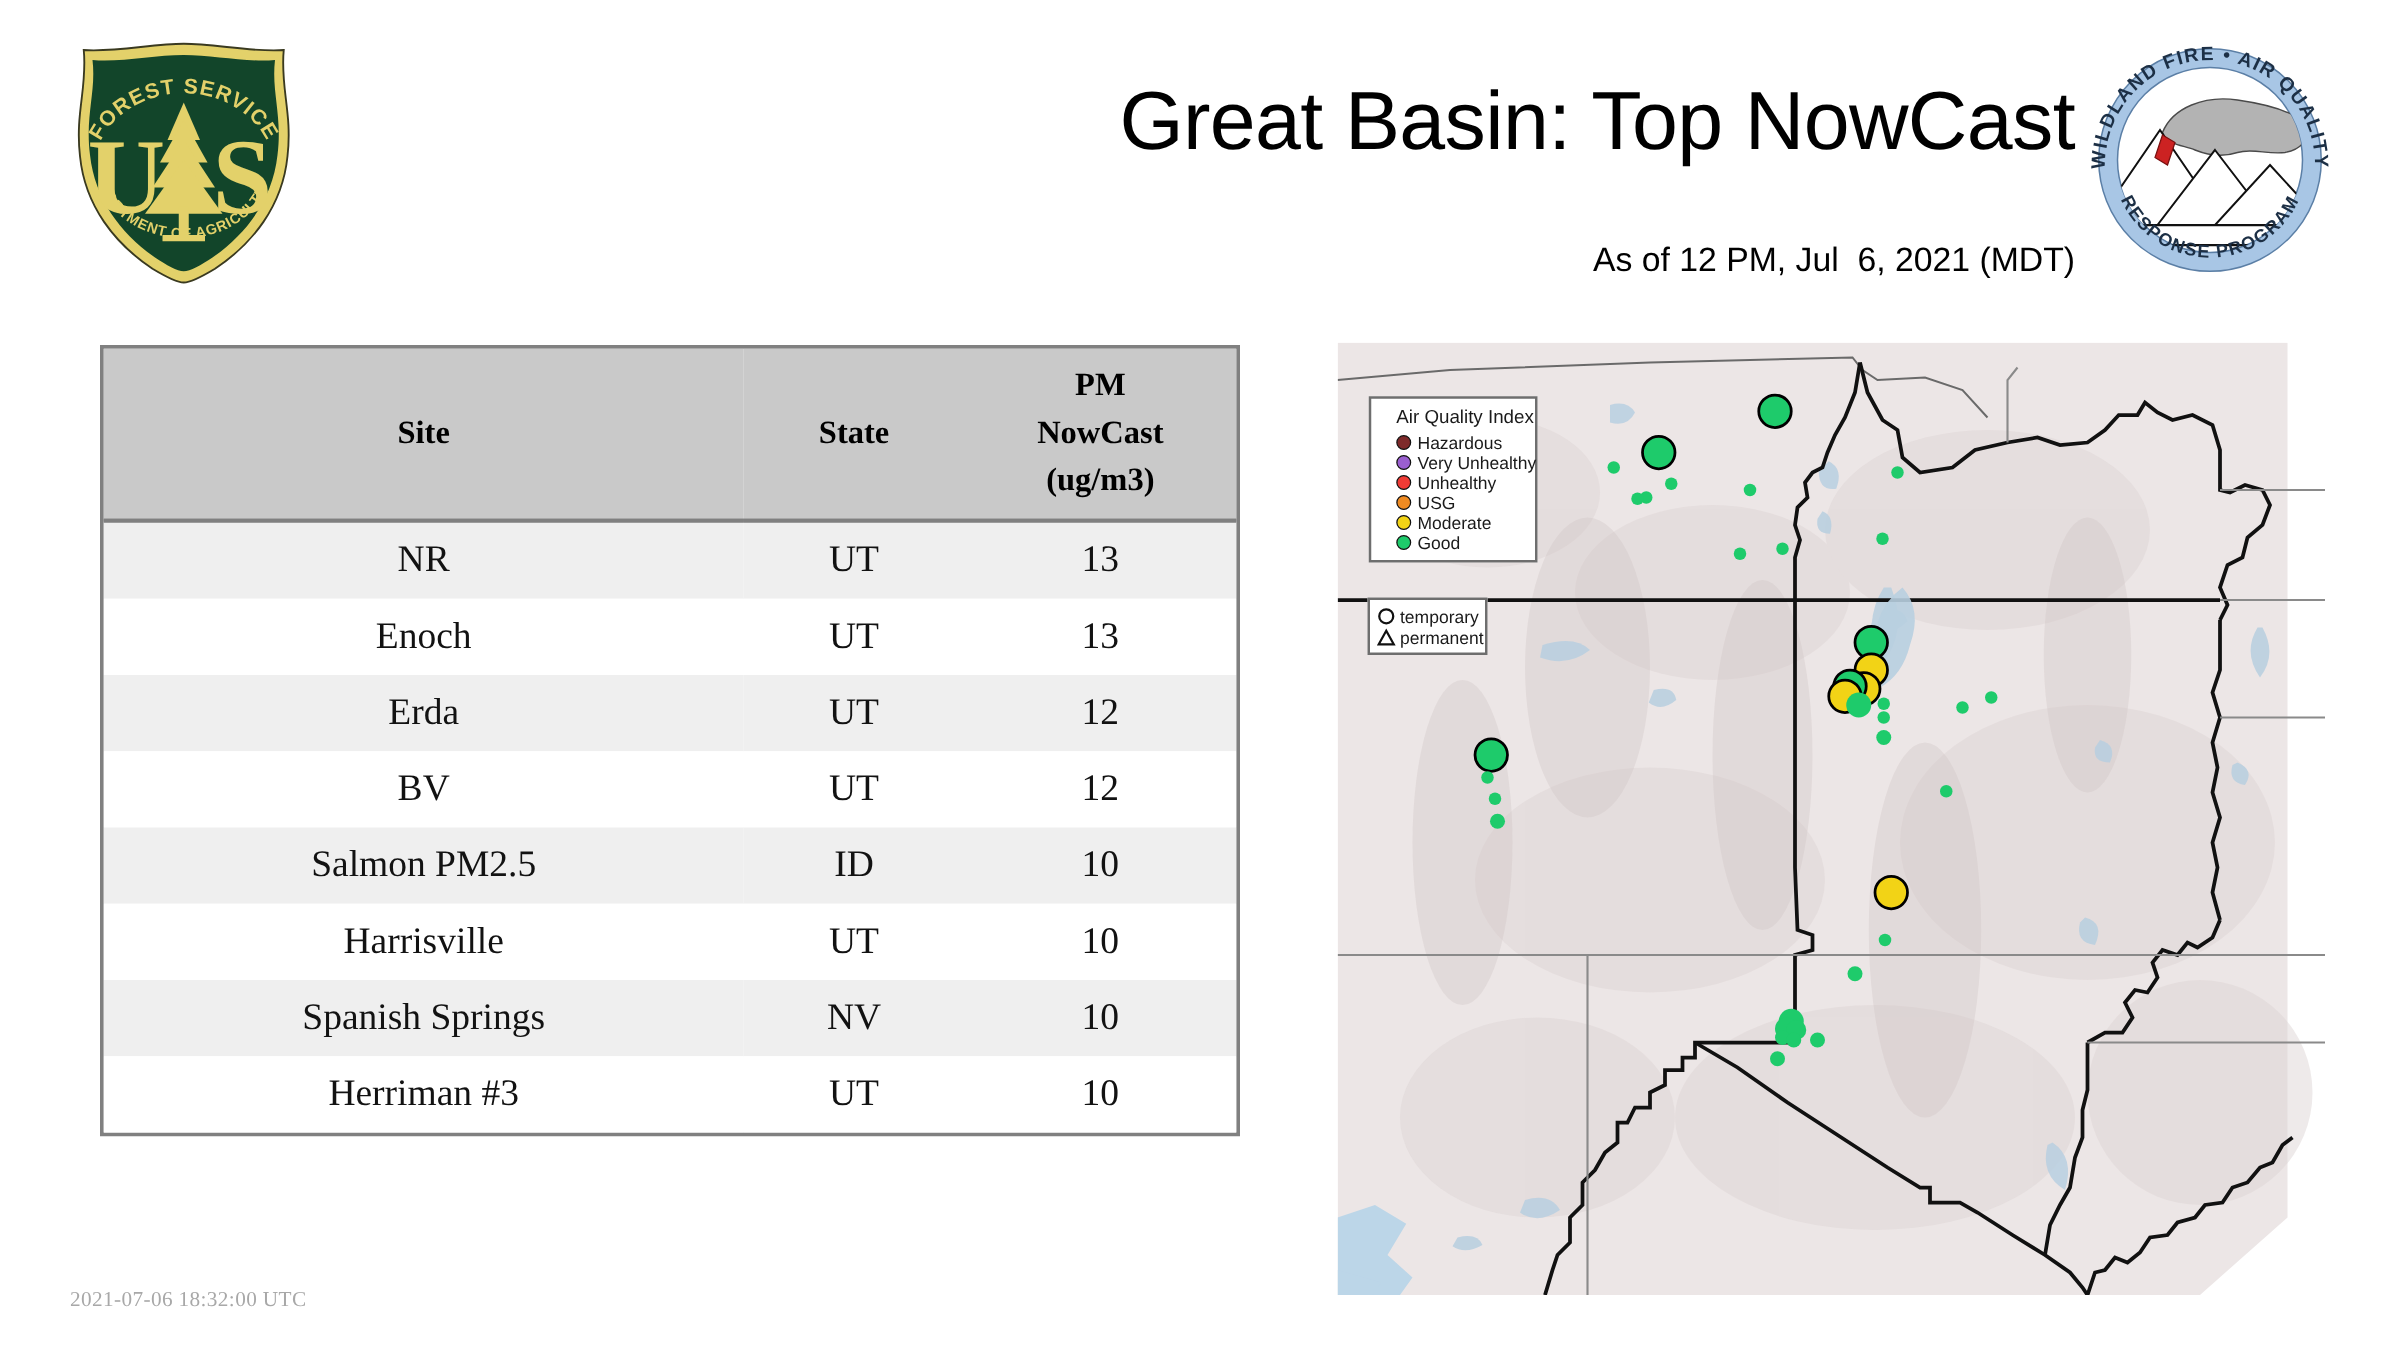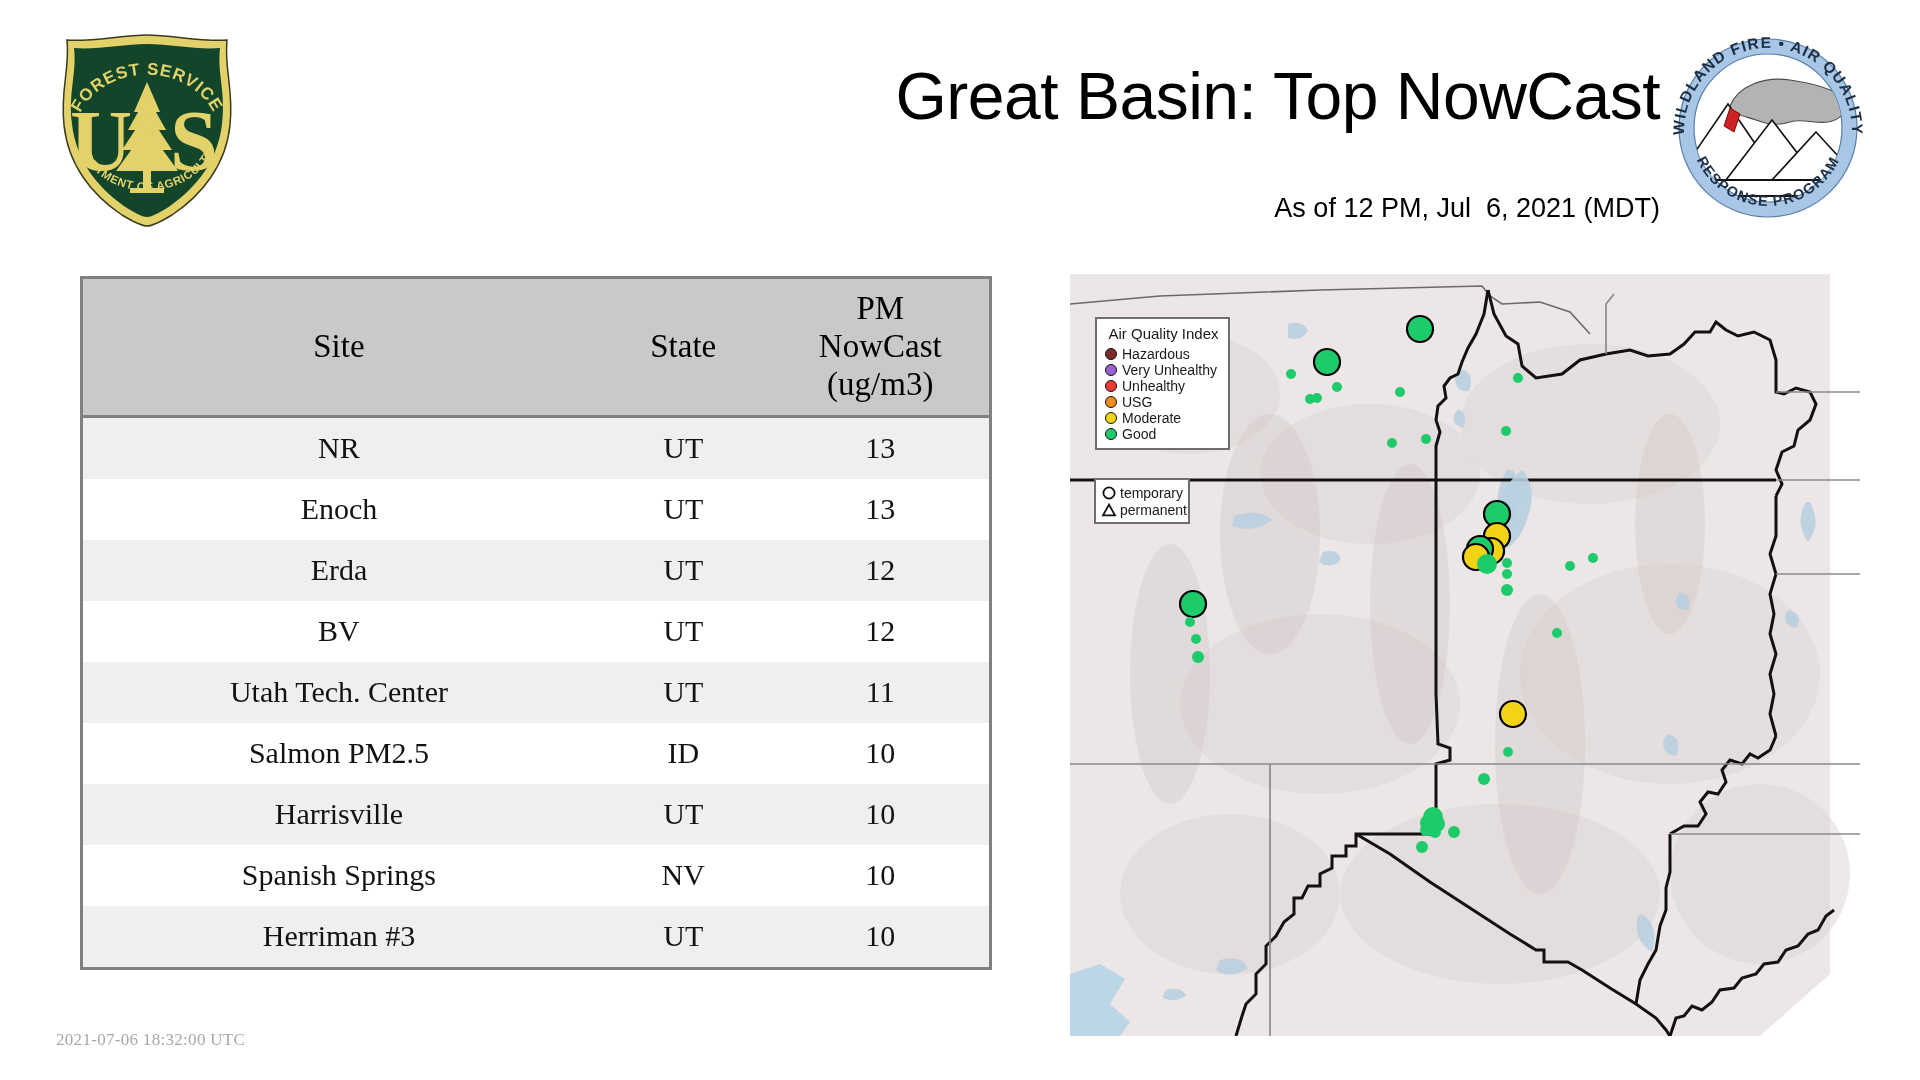--- a/index.html
+++ b/index.html
@@ -50,22 +50,22 @@
   }
   table#aqi-table {
     border-collapse: collapse;
     width: 100%;
     font-family: "Liberation Serif", serif;
     table-layout: fixed;
   }
   table#aqi-table th {
     background: #c9c9c9;
     color: #000;
-    font-weight: normal;
-    font-size: 33px;
+    font-weight: bold;
+    font-size: 26px;
     line-height: 38px;
     padding: 10px 4px 12px 4px;
     vertical-align: middle;
     text-align: center;
     border-bottom: 3px solid #808080;
   }
   table#aqi-table td {
     font-size: 30px;
     line-height: 34px;
     color: #121212;
@@ -95,21 +95,21 @@
     overflow: hidden;
   }
   #map svg { display: block; }
 
   .legend-box {
     position: absolute;
     background: #ffffff;
     border: 2px solid #6e6e6e;
     box-sizing: border-box;
   }
-  #legend-aqi { left: 25px; top: 43px; width: 135px; padding: 5px 6px 6px 8px; }
+  #legend-aqi { left: 25px; top: 43px; width: 135px; padding: 5px 6px 6px 20px; }
   #legend-aqi .legend-title {
     font-size: 15px; color: #1a1a1a; text-align: center;
     margin: 1px 0 4px 0; white-space: nowrap;
     font-family: "Liberation Sans", sans-serif;
   }
   .legend-row { display: flex; align-items: center; height: 16px; }
   .legend-dot {
     width: 12px; height: 12px; border-radius: 50%;
     border: 1.5px solid #111; box-sizing: border-box;
     margin-right: 5px; flex: 0 0 auto;
@@ -243,25 +243,20 @@
           </tr>
           <tr>
             <td>Erda</td>
             <td>UT</td>
             <td>12</td>
           </tr>
           <tr>
             <td>BV</td>
             <td>UT</td>
             <td>12</td>
-          </tr>
-          <tr>
-            <td>Utah Tech. Center</td>
-            <td>UT</td>
-            <td>11</td>
           </tr>
           <tr>
             <td>Salmon PM2.5</td>
             <td>ID</td>
             <td>10</td>
           </tr>
           <tr>
             <td>Harrisville</td>
             <td>UT</td>
             <td>10</td>

